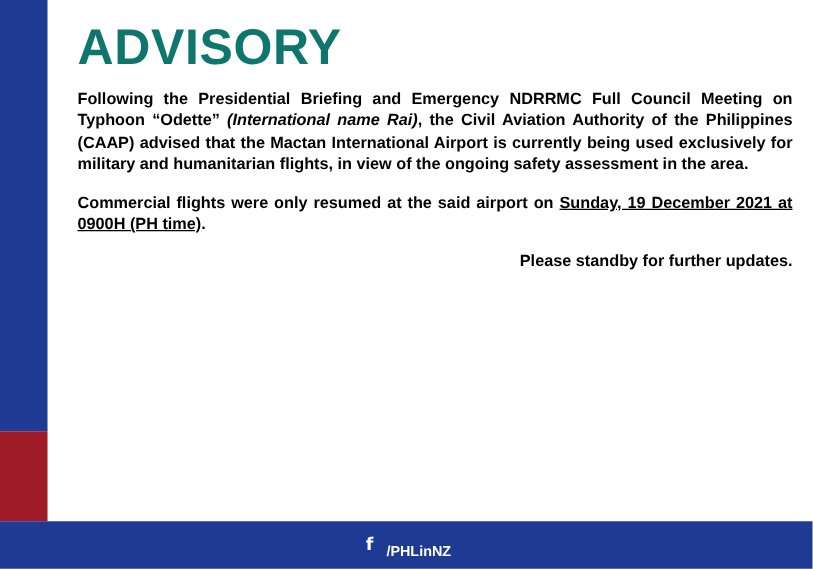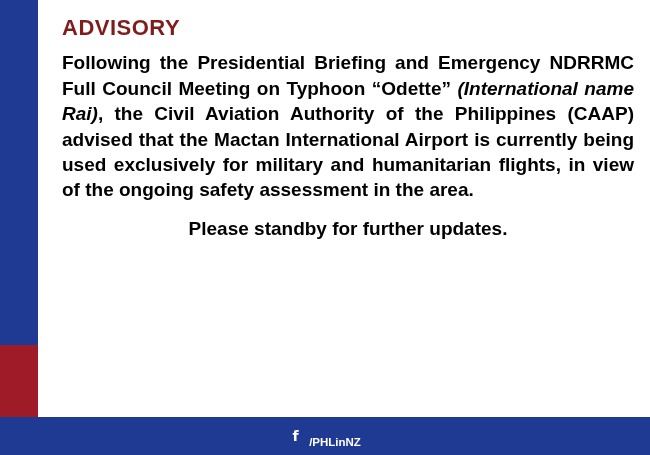--- a/index.html
+++ b/index.html
@@ -38,46 +38,46 @@
     background: #9e1b27;
   }
   
   .content {
     position: absolute;
     left: 62px;
     top: 16px;
     width: 572px;
   }
   .advisory-title {
-    color: #7f1d1d;
-    font-size: 22px;
+    color: #0f766e;
+    font-size: 40px;
     font-weight: bold;
     letter-spacing: 0.5px;
     margin: 0 0 10px 0;
     line-height: 1.1;
   }
   .para {
     color: #000000;
-    font-size: 19px;
+    font-size: 13px;
     font-weight: bold;
     line-height: 1.34;
     text-align: justify;
     margin: 0 0 13px 0;
   }
   .para:last-child {
     margin-bottom: 0;
   }
   .para .ital {
     font-style: italic;
   }
   .para .udl {
     text-decoration: underline;
   }
   .para-last {
-    text-align: center;
+    text-align: right;
   }
   .para-commercial {
     text-align: justify;
   }
   
   .footer {
     position: absolute;
     left: 0;
     bottom: 0;
     width: 650px;
@@ -121,20 +121,21 @@
 <div class="poster">
 
   <div class="left-bar-blue"></div>
   <div class="left-bar-red"></div>
 
   <div class="content">
     <h1 class="advisory-title">ADVISORY</h1>
 
     <p class="para para-following"><span>Following the Presidential Briefing and Emergency NDRRMC Full Council Meeting on Typhoon “Odette” </span><span class="ital">(International name Rai)</span><span>, the Civil Aviation Authority of the Philippines (CAAP) advised that the Mactan International Airport is currently being used exclusively for military and humanitarian flights, in view of the ongoing safety assessment in the area.</span></p>
 
+    <p class="para para-commercial"><span>Commercial flights were only resumed at the said airport on </span><span class="udl">Sunday, 19 December 2021 at 0900H (PH time)</span><span>.</span></p>
 
     <p class="para para-last"><span>Please standby for further updates.</span></p>
   </div>
 
   <div class="footer">
     <div class="footer-item">
       <span class="fb-icon">f</span>
       <span class="footer-text">/PHLinNZ</span>
     </div>
   </div>

